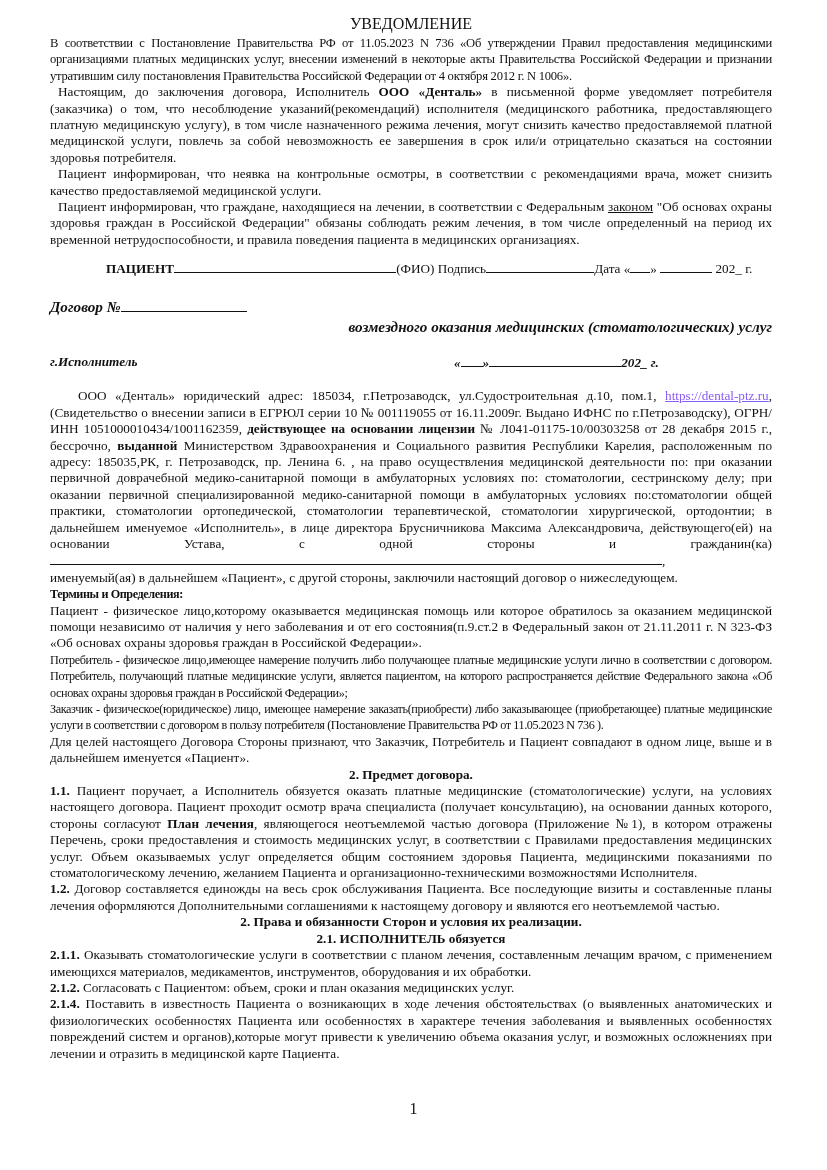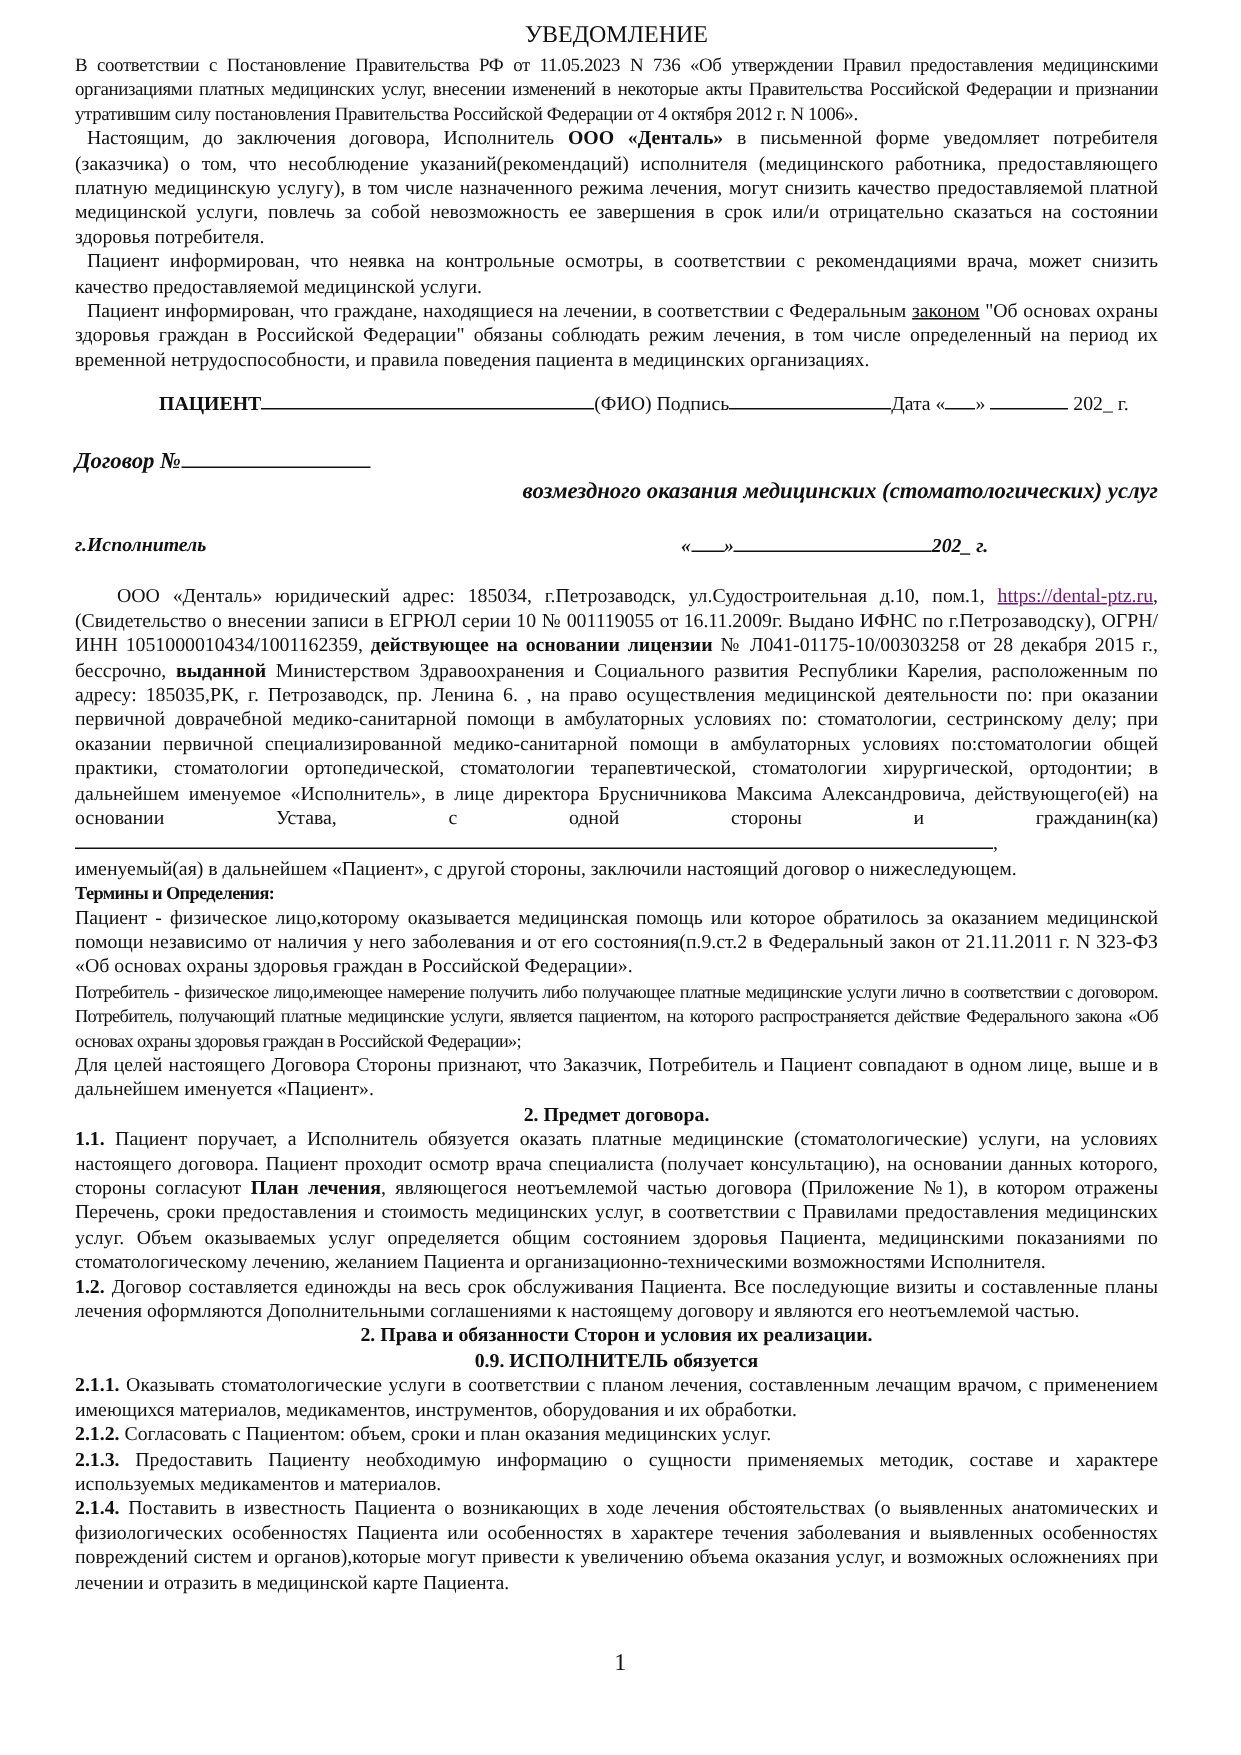--- a/index.html
+++ b/index.html
@@ -16,21 +16,21 @@
   .title { font-size: 16px; text-align: center; line-height: 20px; margin-bottom: 1px; }
   .sig { margin-top: 12px; padding-left: 56px; font-size: 13.2px; line-height: 17px; white-space: nowrap; }
   .sig b { font-weight: bold; }
   .uline { display: inline-block; border-bottom: 1px solid #111; height: 12px; vertical-align: baseline; }
   .contract-title { margin-top: 20px; text-align: left; font-style: italic; font-weight: bold; font-size: 15.2px; line-height: 20px; }
   .contract-sub { text-align: right; font-style: italic; font-weight: bold; font-size: 15.2px; line-height: 20px; }
   .city-row { margin-top: 17px; position: relative; height: 18px; font-style: italic; font-weight: bold; font-size: 13.2px; }
   .city-row .city { position: absolute; left: 0; top: 0; }
   .city-row .date { position: absolute; left: 404px; top: 0; }
   .party { margin-top: 16px; }
-  a.link { color: #701a75; text-decoration: underline; }
+  a.link { color: #8b5cf6; text-decoration: underline; }
   .heading { text-align: center; font-weight: bold; line-height: 16.4px; }
   .pagenum { position: absolute; left: 0; width: 827px; top: 1100px; text-align: center; font-size: 16px; }
 </style>
 </head>
 <body>
 
 <div class="page">
 
   <div class="title">УВЕДОМЛЕНИЕ</div>
   <p class="cond">В соответствии с Постановление Правительства РФ от 11.05.2023 N 736 «Об утверждении Правил предоставления медицинскими организациями платных медицинских услуг, внесении изменений в некоторые акты Правительства Российской Федерации и признании утратившим силу постановления Правительства Российской Федерации от 4 октября 2012 г. N 1006».</p>
@@ -49,27 +49,27 @@
     <span class="city">г.Исполнитель</span>
     <span class="date"><span>«</span><span class="uline" style="width:22px; border-bottom-width:1.5px"></span><span>»</span><span class="uline" style="width:132px; border-bottom-width:1.5px"></span><span>202_ г.</span></span>
   </div>
 
   <p class="party indent2"><span>ООО «Денталь» юридический адрес: 185034, г.Петрозаводск, ул.Судостроительная д.10, пом.1, </span><a class="link">https://dental-ptz.ru</a><span>, (Свидетельство о внесении записи в ЕГРЮЛ серии 10 № 001119055 от 16.11.2009г. Выдано ИФНС по г.Петрозаводску), ОГРН/ИНН 1051000010434/1001162359, </span><b>действующее на основании лицензии</b><span> № Л041-01175-10/00303258 от 28 декабря 2015 г., бессрочно, </span><b>выданной</b><span> Министерством Здравоохранения и Социального развития Республики Карелия, расположенным по адресу: 185035,РК, г. Петрозаводск, пр. Ленина 6. , на право осуществления медицинской деятельности по: при оказании первичной доврачебной медико-санитарной помощи в амбулаторных условиях по: стоматологии, сестринскому делу; при оказании первичной специализированной медико-санитарной помощи в амбулаторных условиях по:стоматологии общей практики, стоматологии ортопедической, стоматологии терапевтической, стоматологии хирургической, ортодонтии; в дальнейшем именуемое «Исполнитель», в лице директора Брусничникова Максима Александровича, действующего(ей) на основании Устава,  с одной стороны и гражданин(ка)</span><span class="uline" style="width:612px; border-bottom-width:1.5px"></span><span>,</span></p>
   <p>именуемый(ая) в дальнейшем «Пациент», с другой стороны, заключили настоящий договор о нижеследующем.</p>
 
   <p class="tight"><b>Термины и Определения:</b></p>
   <p>Пациент - физическое лицо,которому оказывается медицинская помощь или которое обратилось за оказанием медицинской помощи независимо от наличия у него заболевания и от его состояния(п.9.ст.2 в Федеральный закон от 21.11.2011 г. N 323-ФЗ «Об основах охраны здоровья граждан в Российской Федерации».</p>
   <p class="tight">Потребитель - физическое лицо,имеющее намерение получить либо получающее платные медицинские услуги лично в соответствии с договором. Потребитель, получающий платные медицинские услуги, является пациентом, на которого распространяется действие Федерального закона «Об основах охраны здоровья граждан в Российской Федерации»;</p>
+  <p class="tight">Заказчик - физическое(юридическое) лицо, имеющее намерение заказать(приобрести) либо заказывающее (приобретающее) платные медицинские услуги в соответствии с договором в пользу потребителя (Постановление Правительства РФ от 11.05.2023 N 736 ).</p>
   <p>Для целей настоящего Договора Стороны признают, что Заказчик, Потребитель и Пациент совпадают в одном лице, выше и в дальнейшем именуется «Пациент».</p>
 
   <div class="heading">2. Предмет договора.</div>
   <p><b>1.1.</b><span> Пациент поручает, а Исполнитель обязуется оказать платные медицинские (стоматологические) услуги, на условиях настоящего договора. Пациент проходит осмотр врача специалиста (получает консультацию), на основании данных которого, стороны согласуют </span><b>План лечения</b><span>, являющегося неотъемлемой частью договора (Приложение №1), в котором отражены Перечень, сроки предоставления и стоимость медицинских услуг, в соответствии с Правилами предоставления медицинских услуг. Объем оказываемых услуг определяется общим состоянием здоровья Пациента, медицинскими показаниями по стоматологическому лечению, желанием Пациента и организационно-техническими возможностями Исполнителя.</span></p>
   <p><b>1.2.</b><span> Договор составляется единожды на весь срок обслуживания Пациента. Все последующие визиты и составленные планы лечения оформляются Дополнительными соглашениями к настоящему договору и являются его неотъемлемой частью.</span></p>
 
   <div class="heading">2. Права и обязанности Сторон и условия их реализации.</div>
-  <div class="heading">0.9. ИСПОЛНИТЕЛЬ обязуется</div>
+  <div class="heading">2.1. ИСПОЛНИТЕЛЬ обязуется</div>
   <p><b>2.1.1.</b><span> Оказывать стоматологические услуги в соответствии с планом лечения, составленным лечащим врачом, с применением имеющихся материалов, медикаментов, инструментов, оборудования и их обработки.</span></p>
   <p><b>2.1.2.</b><span> Согласовать с Пациентом: объем, сроки и план оказания медицинских услуг.</span></p>
-  <p><b>2.1.3.</b><span> Предоставить Пациенту необходимую информацию о сущности применяемых методик, составе и характере используемых медикаментов и материалов.</span></p>
   <p><b>2.1.4.</b><span> Поставить в известность Пациента о возникающих в ходе лечения обстоятельствах (о выявленных анатомических и физиологических особенностях Пациента или особенностях в характере течения заболевания и выявленных особенностях повреждений систем и органов),которые могут привести к увеличению объема оказания услуг, и возможных осложнениях при лечении и отразить в медицинской карте Пациента.</span></p>
 </div>
 
 <div class="pagenum">1</div>
 
 </body></html>

